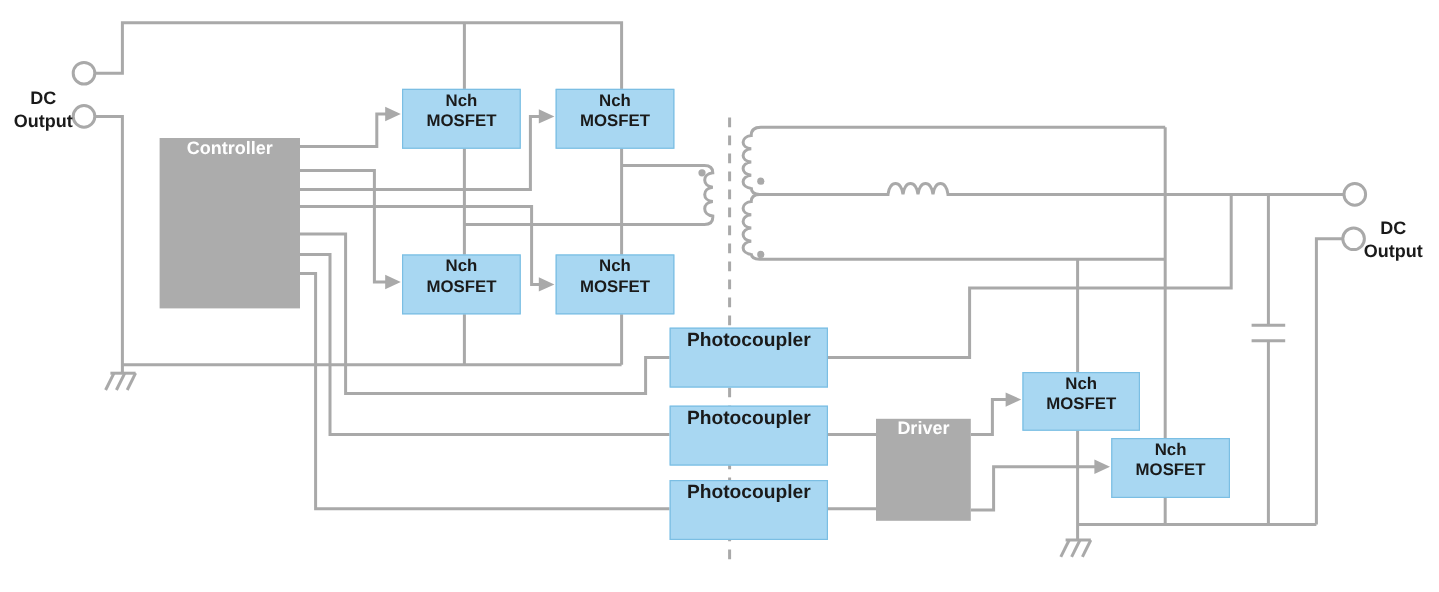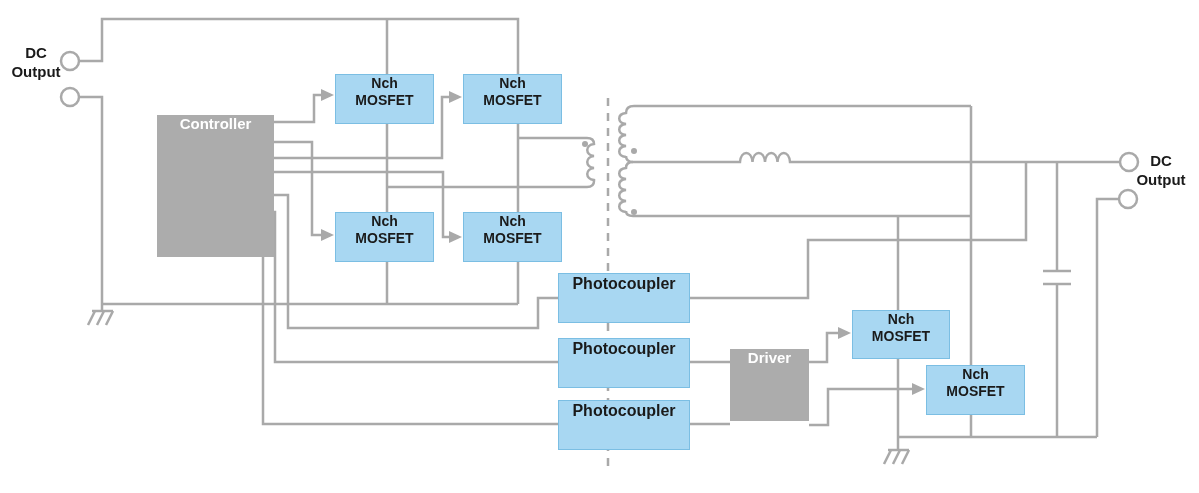--- a/index.html
+++ b/index.html
@@ -15,21 +15,21 @@
   .arrowhead{fill:var(--wire);stroke:none;}
   .dot{fill:var(--wire);stroke:none;}
   .terminal{fill:#fff;stroke:var(--wire);stroke-width:2.5;}
   .block{position:absolute;z-index:2;display:flex;flex-direction:column;
          align-items:center;justify-content:flex-start;text-align:center;
          font-weight:bold;line-height:1.2;}
   .blue{background:var(--blue);border:1px solid var(--blue-border);color:var(--ink);font-size:14px;}
   .graybox{background:var(--gray);color:var(--light);font-size:15px;border:none;}
   .pc{font-size:16px;}
   .io-label{position:absolute;z-index:3;color:var(--ink);font-weight:bold;
-            font-size:15px;line-height:1.25;text-align:center;}
+            font-size:15px;line-height:1.25;text-align:center;margin-top:30px;}
 </style>
 </head>
 <body>
 
 <div id="stage">
 
   <svg id="wires" width="1199" height="493" viewBox="0 0 1199 493">
 
     <path class="wire" d="M79,61 H102 V19 H518 V304"></path>
     <path class="wire" d="M387,19 V304"></path>
@@ -101,21 +101,21 @@
       <path class="wire" d="M893,464 L900,450"></path>
       <path class="wire" d="M902,464 L909,450"></path>
     </g>
 
     <circle class="terminal" cx="70" cy="61" r="9"></circle>
     <circle class="terminal" cx="70" cy="97" r="9"></circle>
     <circle class="terminal" cx="1129" cy="162" r="9"></circle>
     <circle class="terminal" cx="1128" cy="199" r="9"></circle>
   </svg>
 
-  <div class="block graybox" style="left:133px;top:115px;width:117px;height:142px;margin-left:24px;">
+  <div class="block graybox" style="left:133px;top:115px;width:117px;height:142px;">
     <span>Controller</span>
   </div>
 
   <div class="block blue" style="left:335px;top:74px;width:97px;height:48px;">
     <span>Nch</span>
     <span>MOSFET</span>
   </div>
   <div class="block blue" style="left:463px;top:74px;width:97px;height:48px;">
     <span>Nch</span>
     <span>MOSFET</span>
@@ -132,21 +132,21 @@
   <div class="block blue pc" style="left:558px;top:273px;width:130px;height:48px;">
     <span>Photocoupler</span>
   </div>
   <div class="block blue pc" style="left:558px;top:338px;width:130px;height:48px;">
     <span>Photocoupler</span>
   </div>
   <div class="block blue pc" style="left:558px;top:400px;width:130px;height:48px;">
     <span>Photocoupler</span>
   </div>
 
-  <div class="block graybox" style="left:730px;top:349px;width:79px;height:72px;">
+  <div class="block graybox" style="left:730px;top:349px;width:79px;height:85px;">
     <span>Driver</span>
   </div>
 
   <div class="block blue" style="left:852px;top:310px;width:96px;height:47px;">
     <span>Nch</span>
     <span>MOSFET</span>
   </div>
   <div class="block blue" style="left:926px;top:365px;width:97px;height:48px;">
     <span>Nch</span>
     <span>MOSFET</span>

